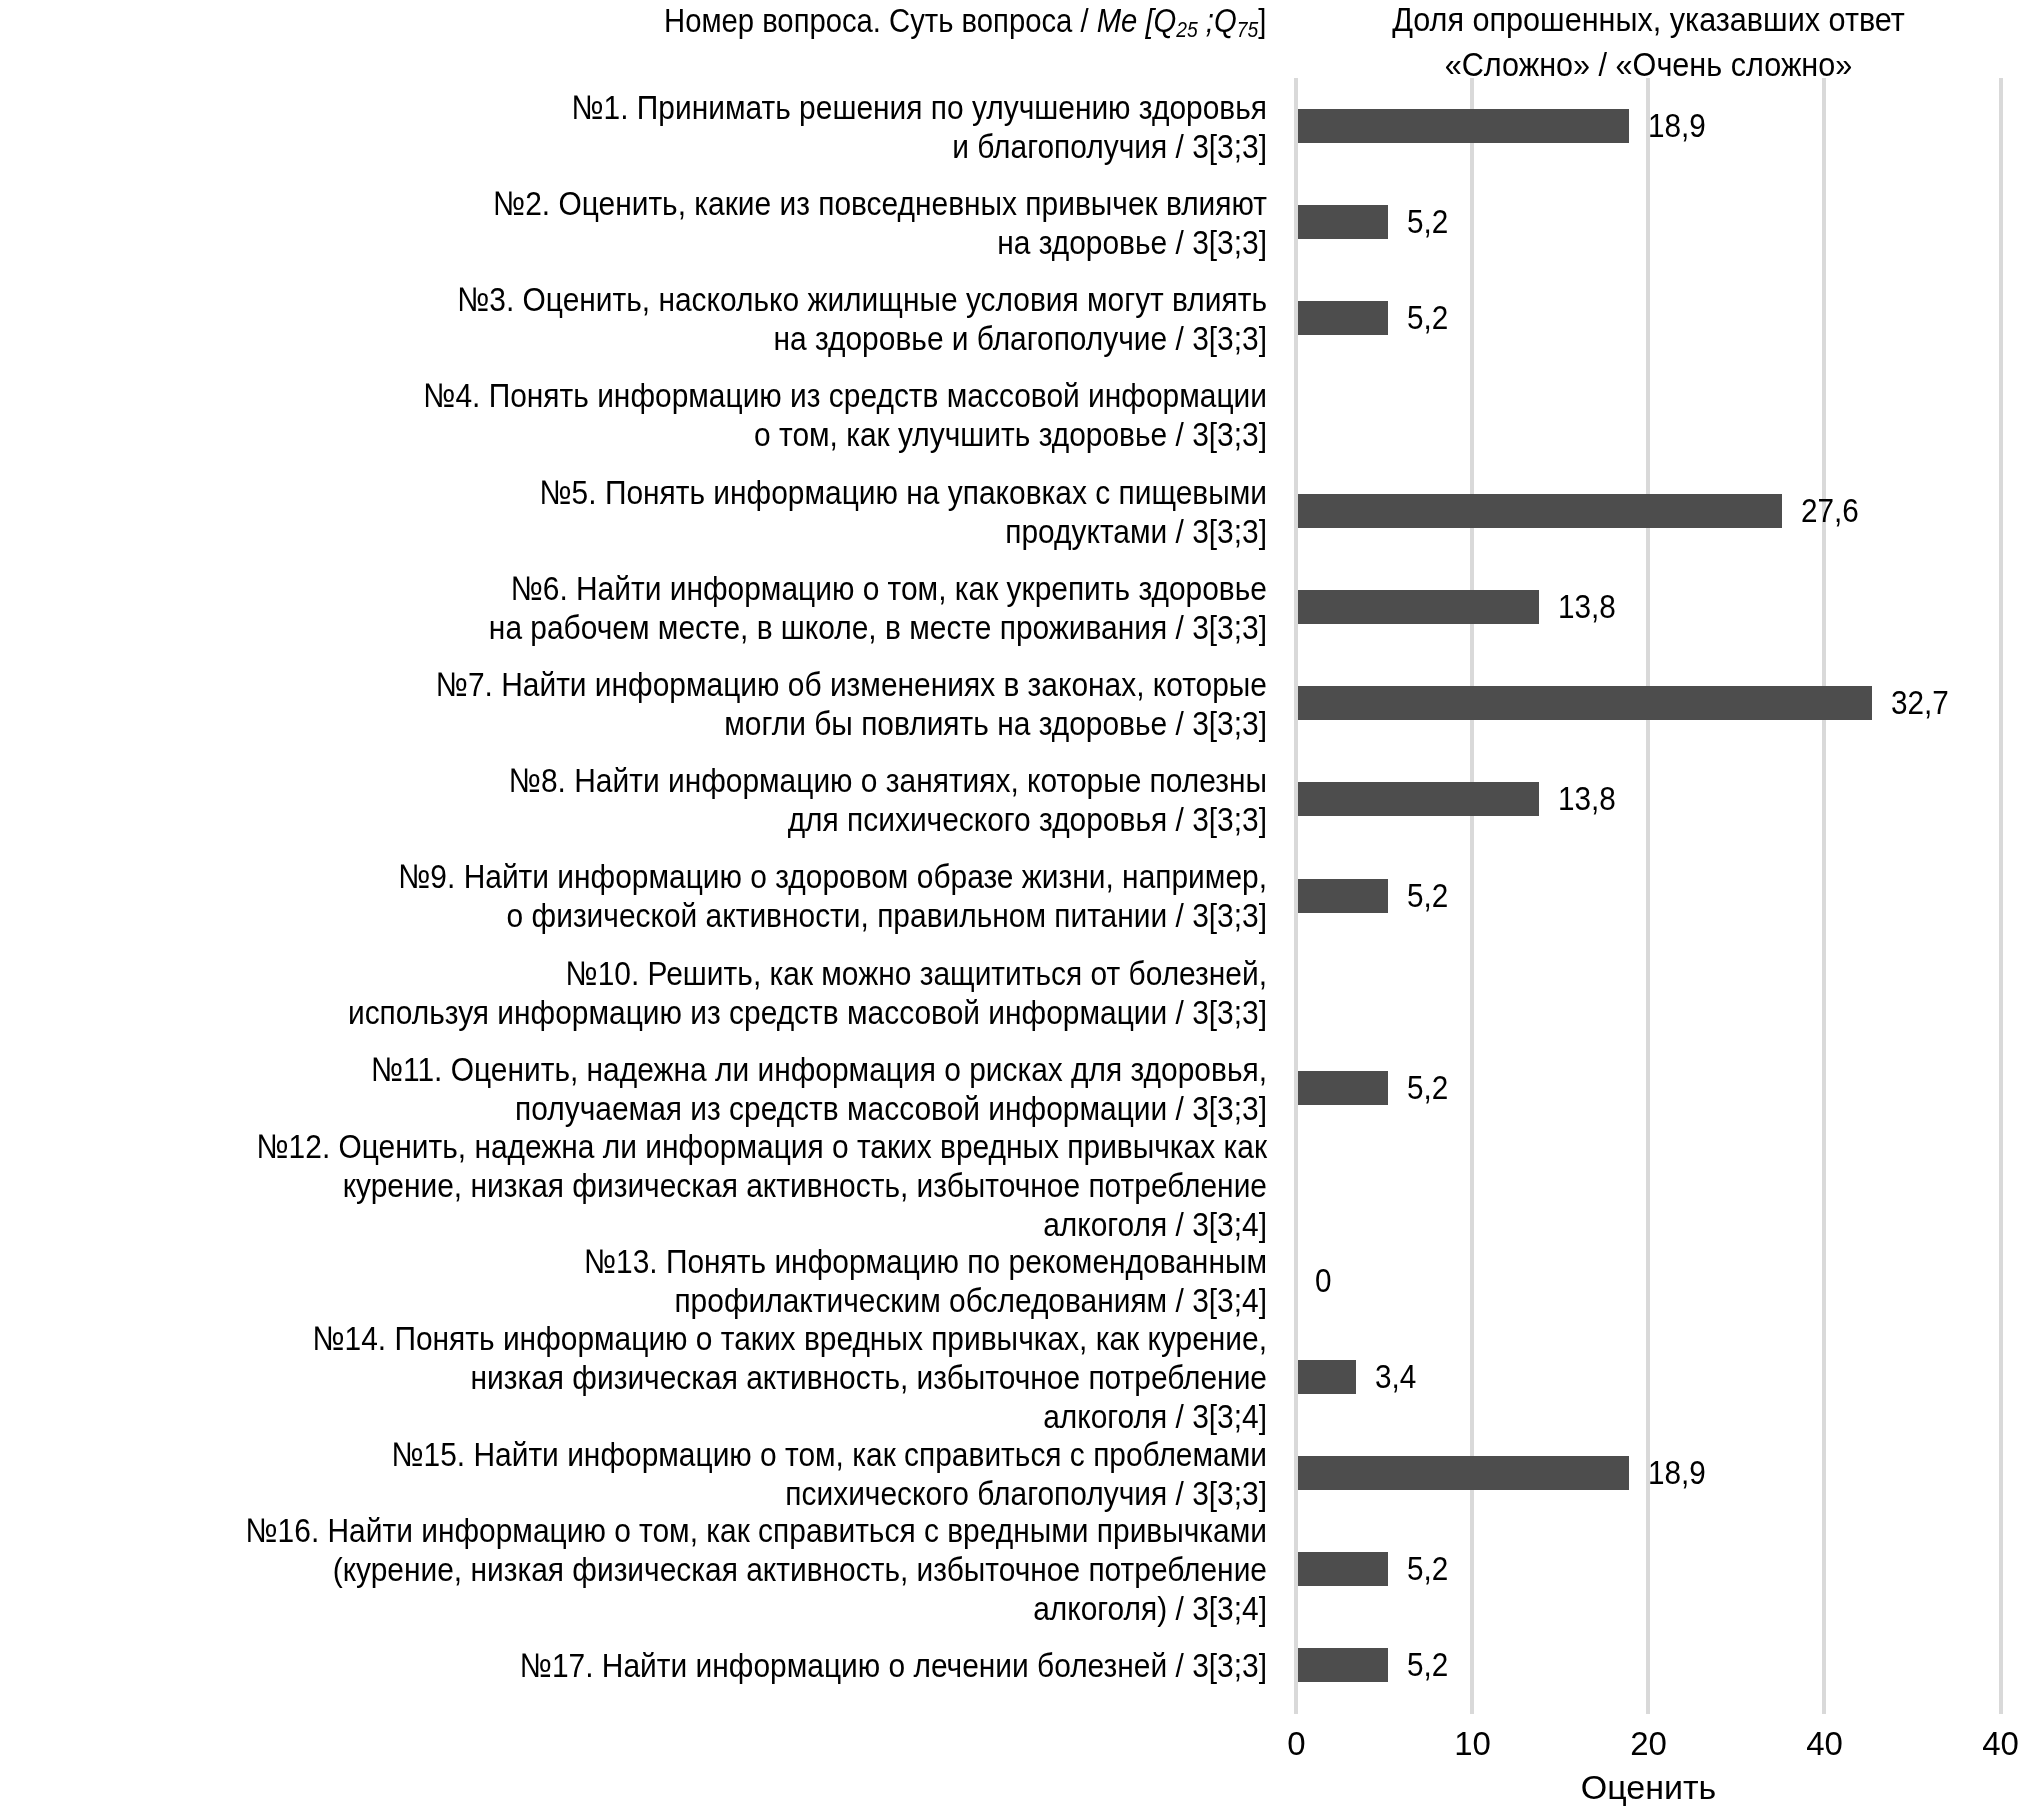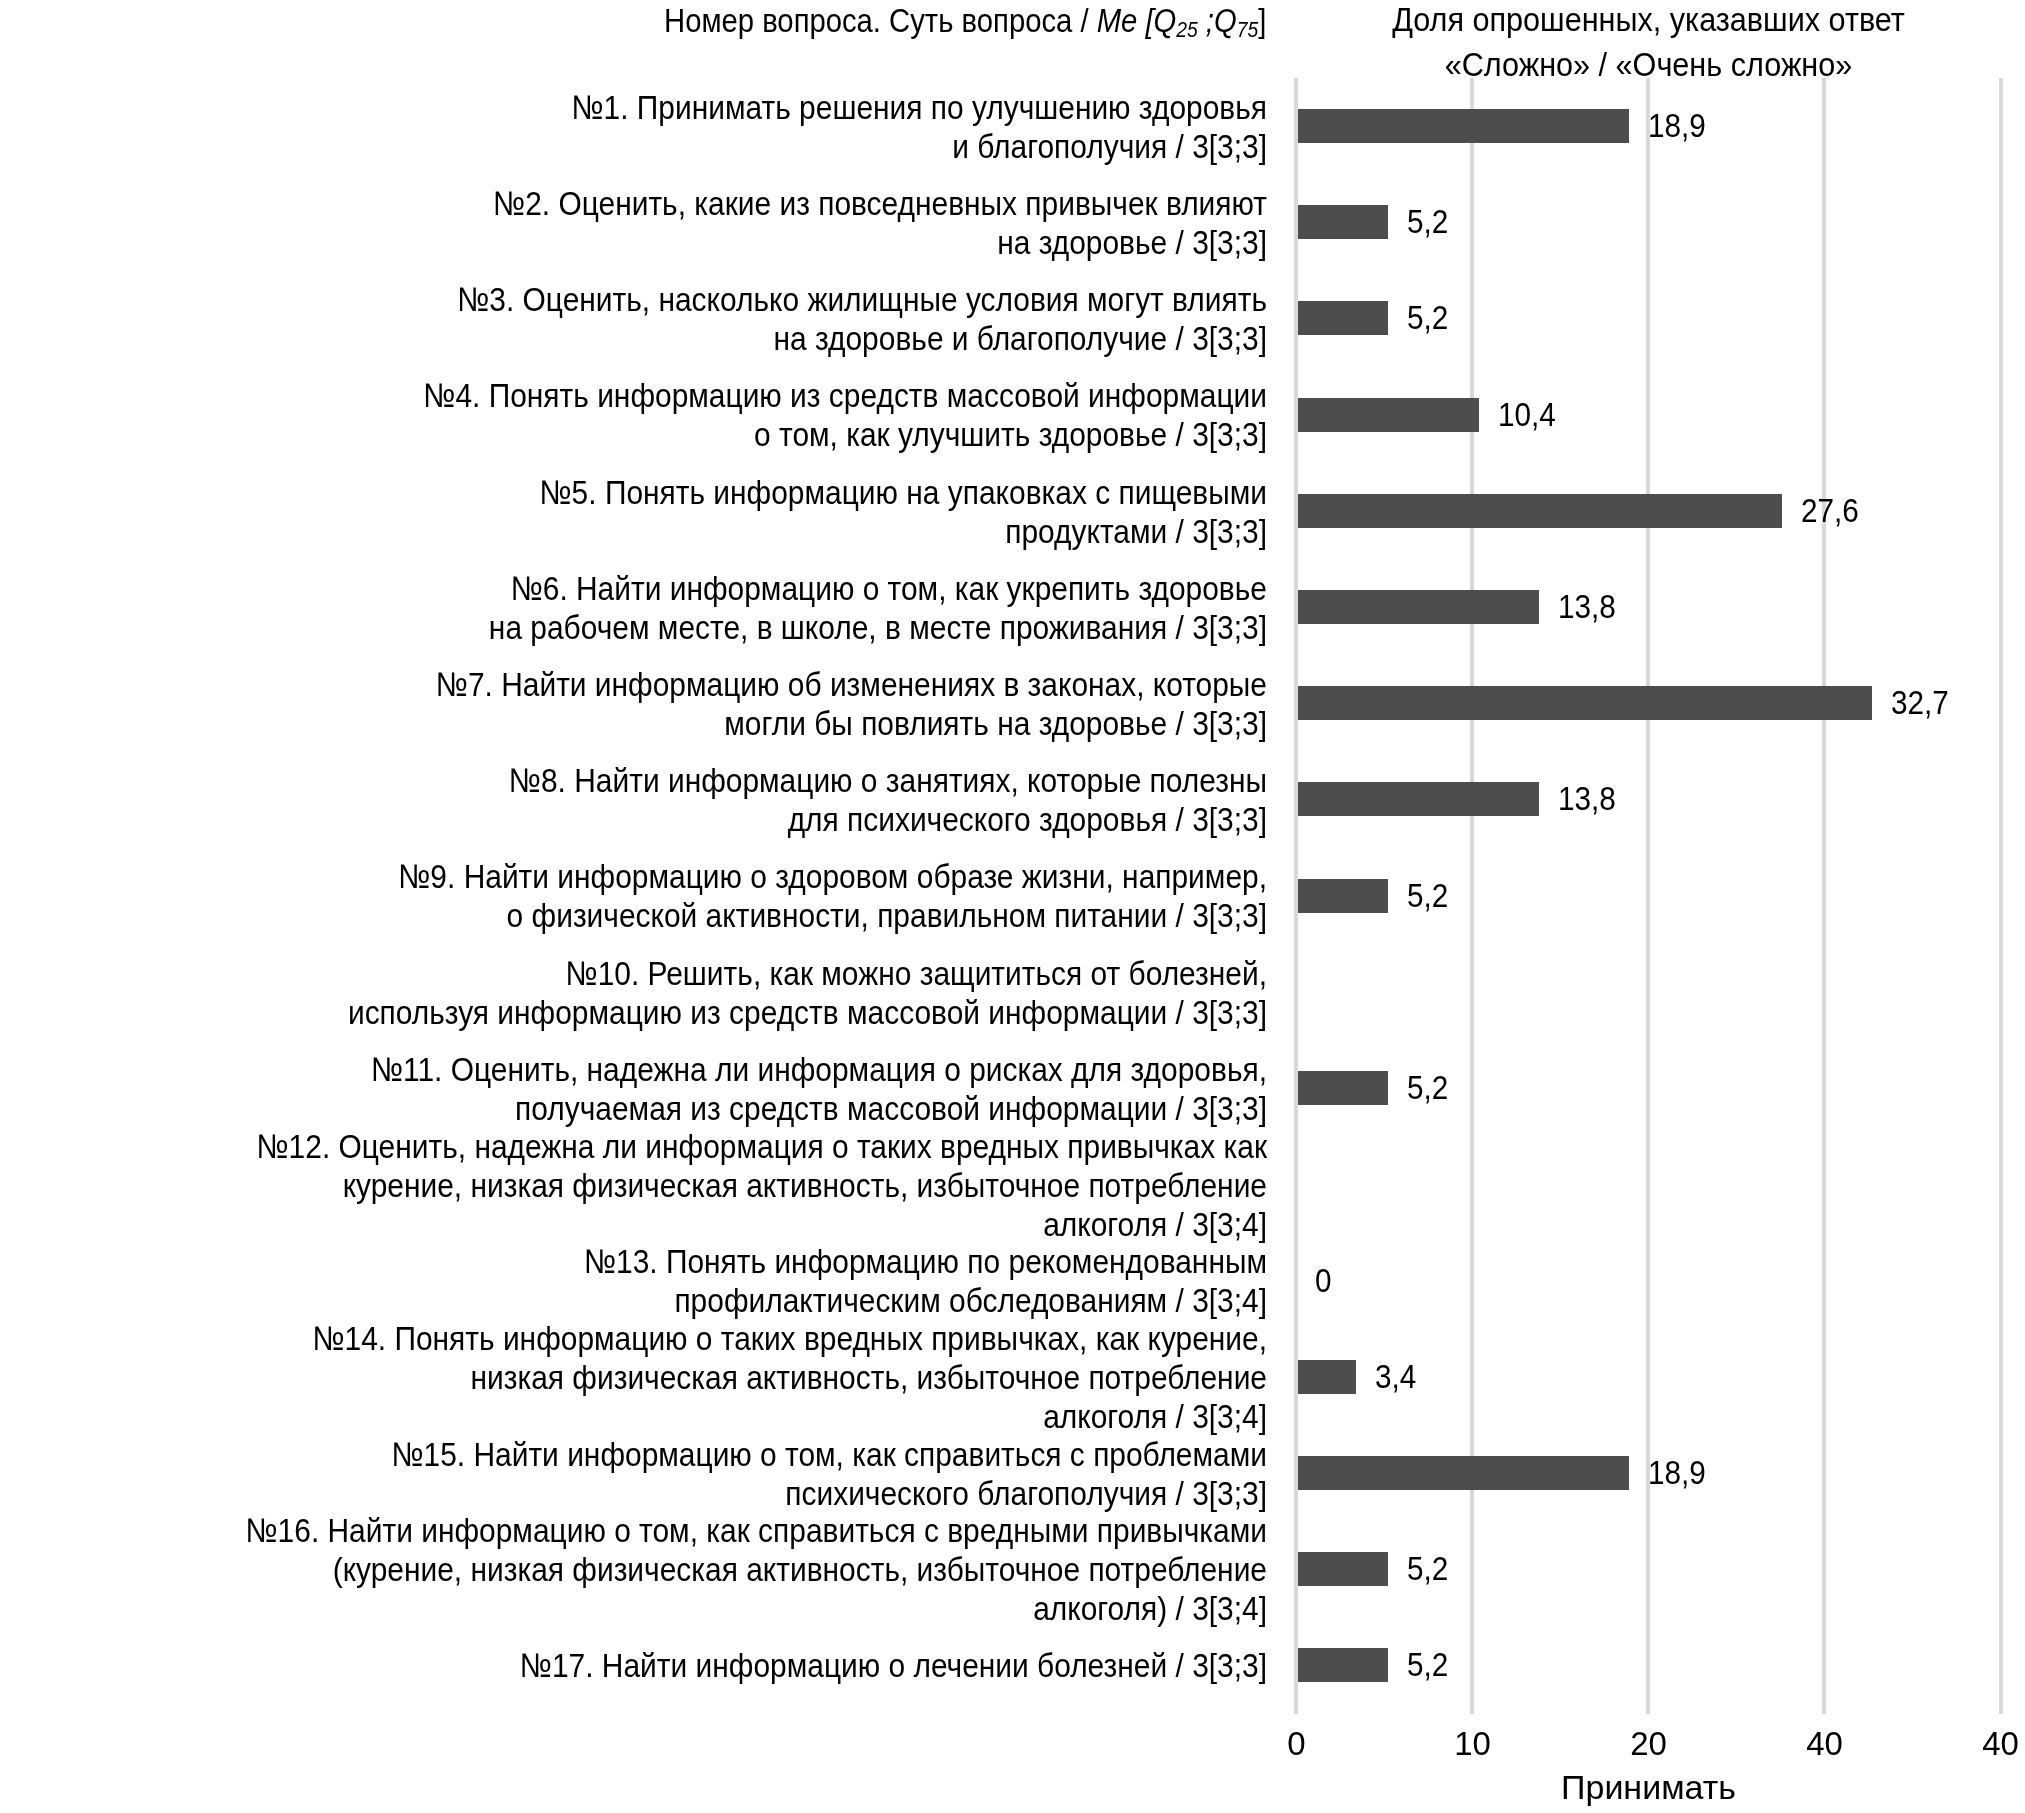--- a/index.html
+++ b/index.html
@@ -107,24 +107,20 @@
       <div class="val" style="left: 352px;">18,9</div>
     </div>
     <div class="row" style="top: 96px;">
       <div class="bar" style="width: 90px; background: rgb(77, 77, 77);"></div>
       <div class="val" style="left: 111px;">5,2</div>
     </div>
     <div class="row" style="top: 192px;">
       <div class="bar" style="width: 90px; background: rgb(77, 77, 77);"></div>
       <div class="val" style="left: 111px;">5,2</div>
     </div>
-    <div class="row" style="top: 289px;">
-      <div class="bar" style="width: 181px; background: rgb(77, 77, 77);"></div>
-      <div class="val" style="left: 202px;">10,4</div>
-    </div>
     <div class="row" style="top: 385px;">
       <div class="bar" style="width: 484px; background: rgb(77, 77, 77);"></div>
       <div class="val" style="left: 505px;">27,6</div>
     </div>
     <div class="row" style="top: 481px;">
       <div class="bar" style="width: 241px; background: rgb(77, 77, 77);"></div>
       <div class="val" style="left: 262px;">13,8</div>
     </div>
     <div class="row" style="top: 577px;">
       <div class="bar" style="width: 574px; background: rgb(77, 77, 77);"></div>
@@ -165,14 +161,14 @@
   </div>
 
 <div id="ticks">
     <div class="tick" style="left: 1296px;">0</div>
     <div class="tick" style="left: 1472px;">10</div>
     <div class="tick" style="left: 1648px;">20</div>
     <div class="tick" style="left: 1824px;">40</div>
     <div class="tick" style="left: 2000px;">40</div>
   </div>
 
-<div class="xlabel">Принимать</div>
+<div class="xlabel">Оценить</div>
 
 
 </body></html>

